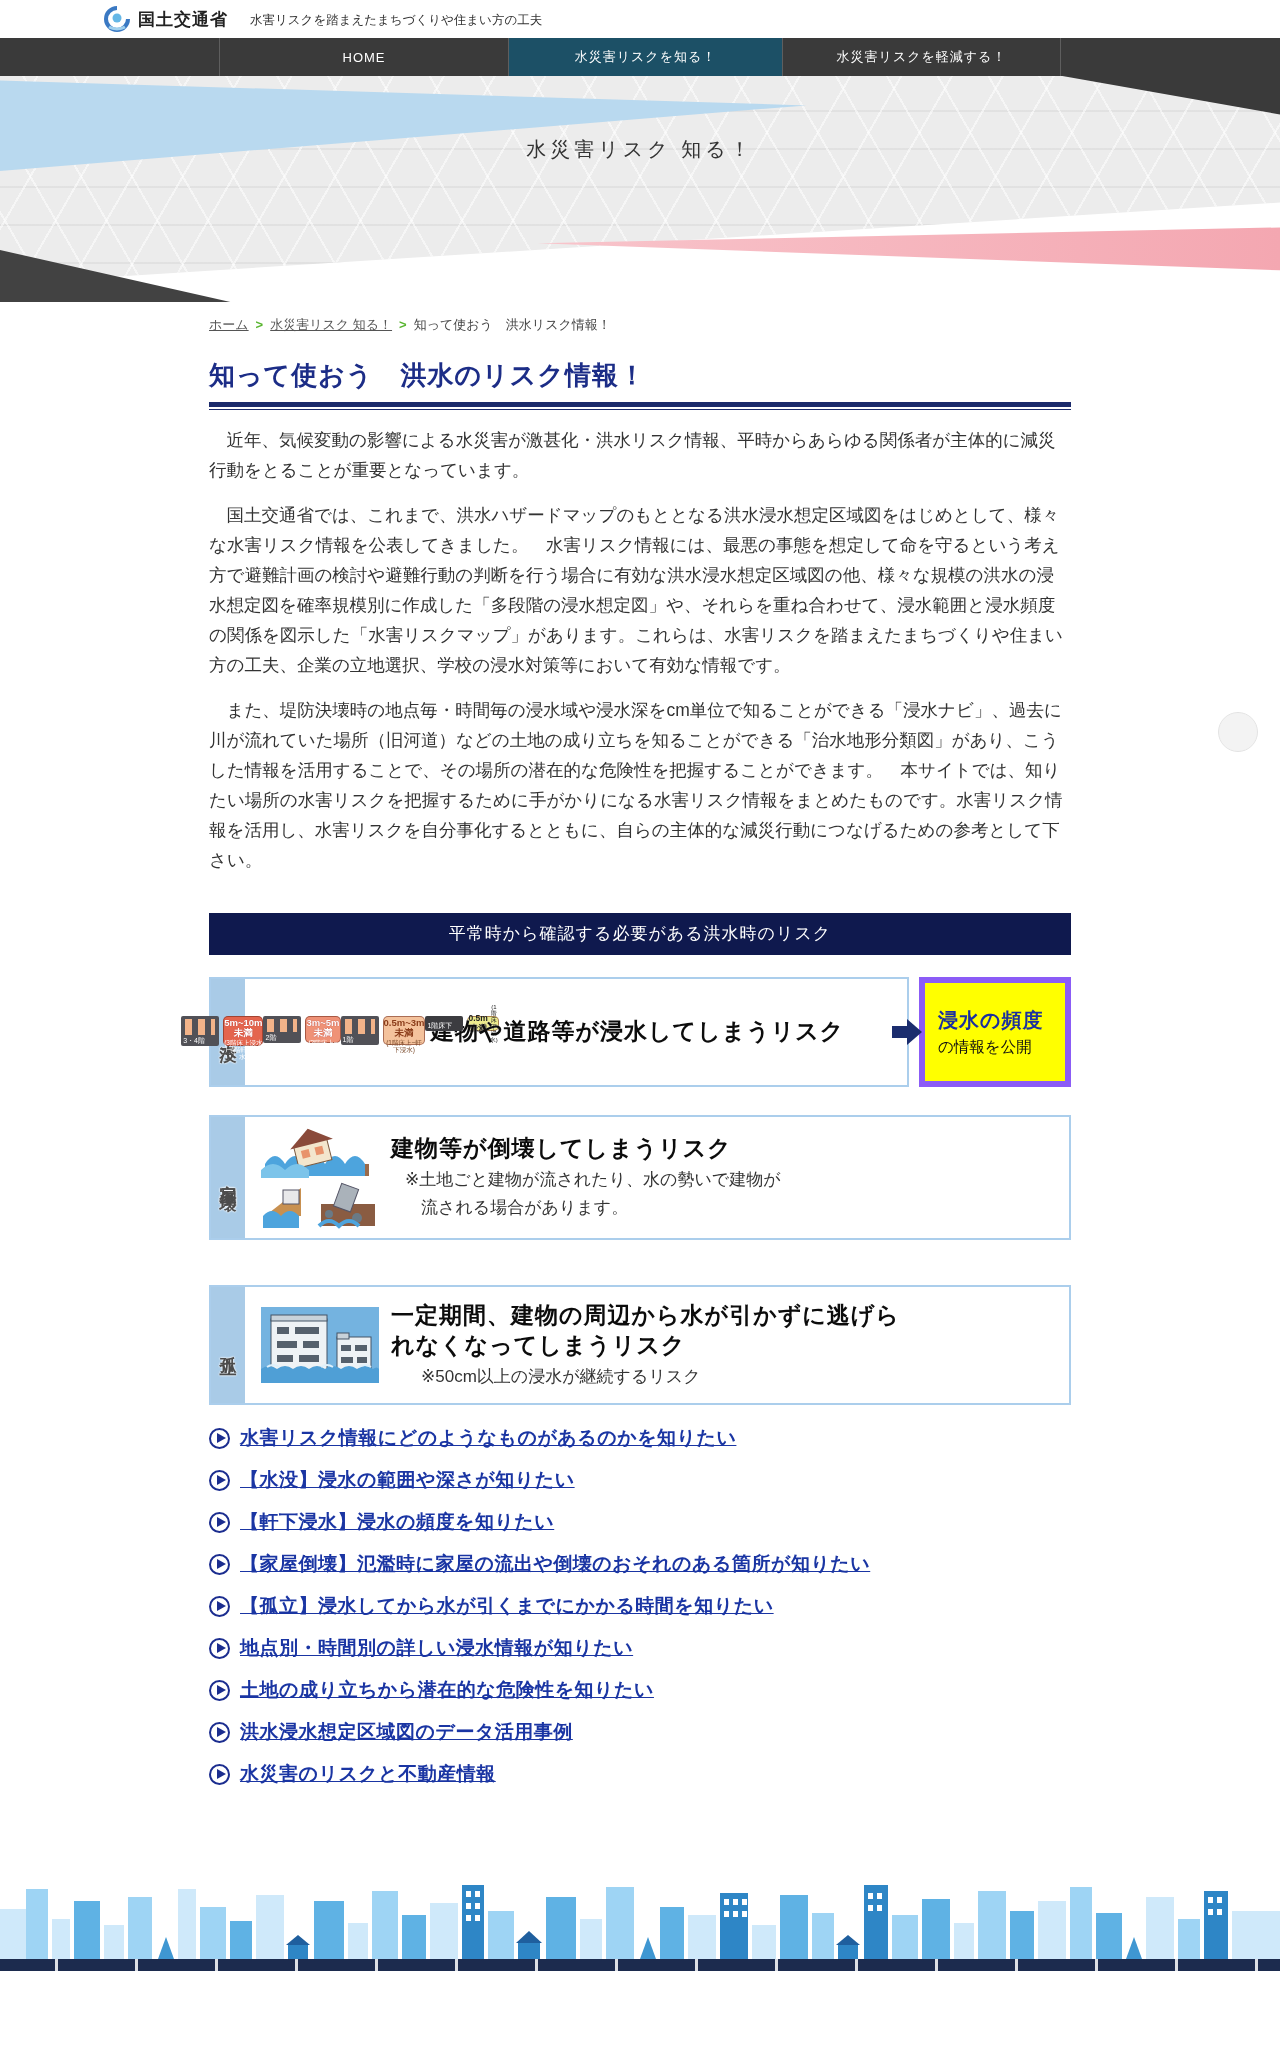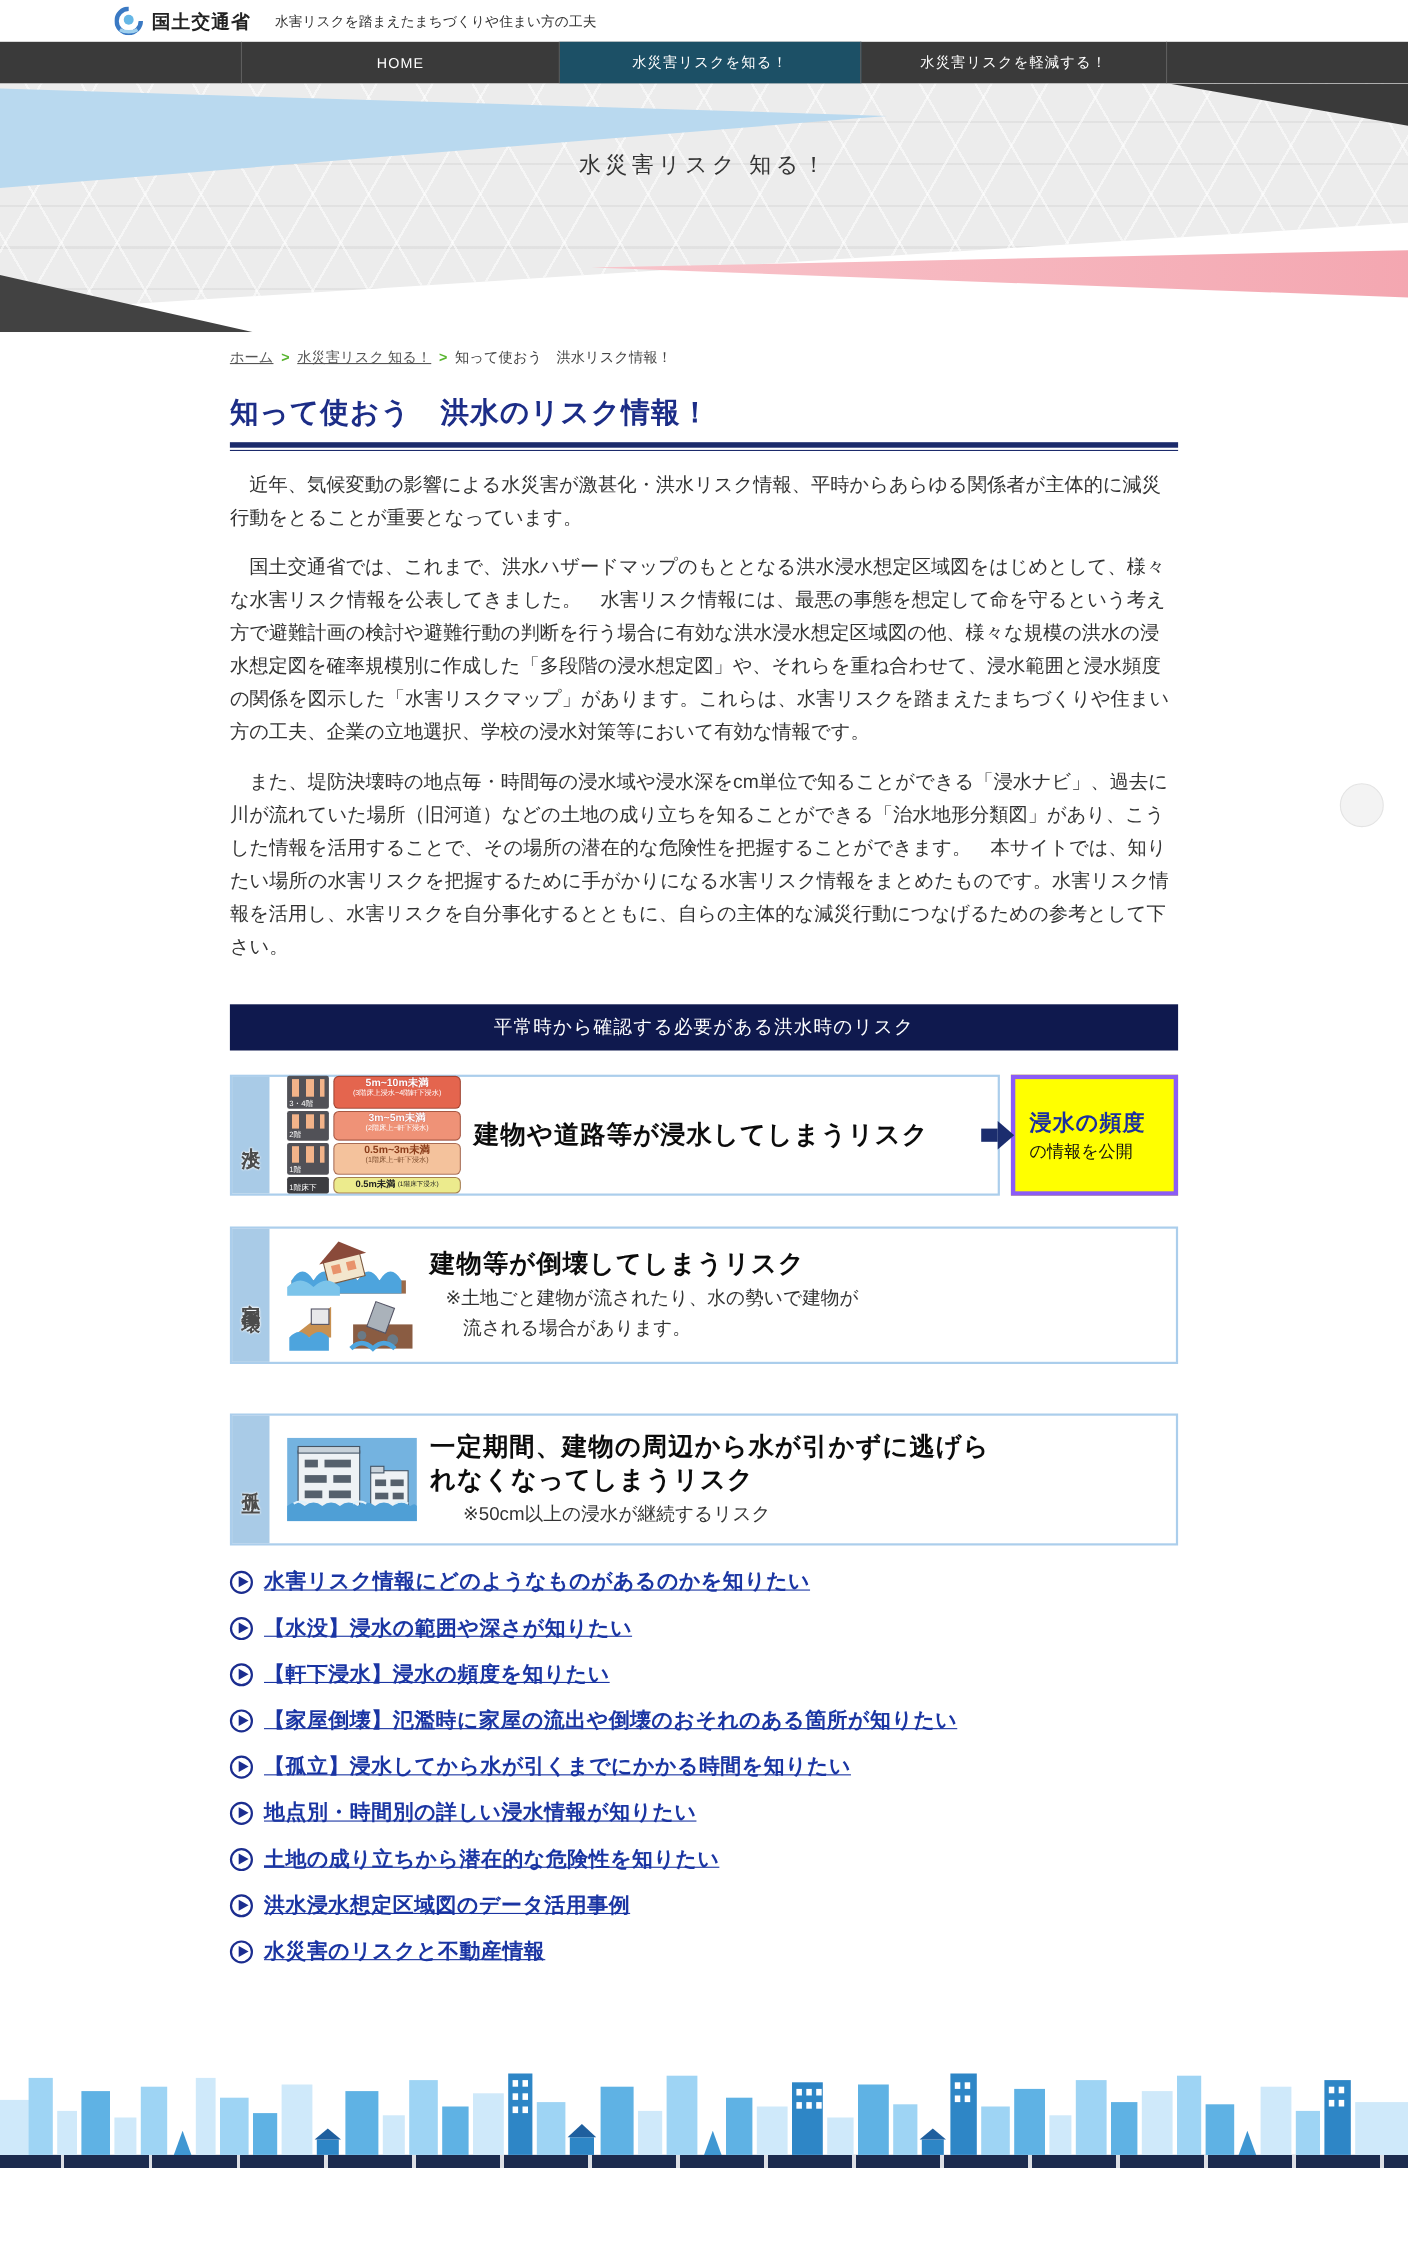--- a/index.html
+++ b/index.html
@@ -69,21 +69,21 @@
                      letter-spacing:3px; text-shadow:0 0 2px #fff, 0 0 2px #fff; }
   .risk-illust { align-self:center; margin:6px 12px 6px 16px; }
   .risk-text { flex:1; display:flex; flex-direction:column; justify-content:center; padding-right:6px; }
   .risk-heading { font-size:23px; font-weight:bold; color:#0c0c0c; letter-spacing:1px; line-height:1.3;
                   text-shadow:0 0 1px #fff; }
   .risk-note { font-size:17px; color:#333; margin-top:4px; margin-left:14px; line-height:1.45; }
   .risk-note.indent { margin-left:30px; }
   .row3 .risk-heading { max-width:520px; }
 
   
-  .flood-chart { width:158px; display:flex; flex-direction:column; justify-content:center; }
+  .flood-chart { width:158px; display:flex; justify-content:center; }
   .fc-row { display:flex; align-items:stretch; margin-bottom:2px; }
   .fc-floor { width:38px; background:#515157; position:relative; border-radius:2px; flex:none; }
   .fc-floor i { position:absolute; top:3px; left:4px; right:4px; bottom:11px;
                 background:repeating-linear-gradient(90deg,#f2b389 0 7px, rgba(0,0,0,0) 7px 13px); }
   .fc-floor span { position:absolute; bottom:0; left:2px; font-size:7px; color:#fff; white-space:nowrap; }
   .fc-tag { flex:1; margin-left:4px; border-radius:5px; border:1px solid rgba(110,40,25,.55);
             text-align:center; padding:1px 0; line-height:1.1; }
   .fc-range { font-size:9.5px; font-weight:bold; display:block; }
   .fc-detail { font-size:6.5px; display:block; }
   .fc-row.r0 { height:30px; } .fc-row.r1 { height:27px; } .fc-row.r2 { height:29px; } .fc-row.r3 { height:15px; }
@@ -93,21 +93,21 @@
   .fc-row.r3 .fc-floor { background:#3c3c40; }
   .fc-row.r3 .fc-tag { padding:0; display:flex; align-items:center; justify-content:center; gap:2px; }
   .fc-row.r3 .fc-range { font-size:8.5px; color:#222; display:inline; }
   .fc-row.r3 .fc-detail { font-size:6px; color:#222; display:inline; }
 
   
   .callout-arrow { position:absolute; left:683px; top:42px; width:30px; height:26px; z-index:2; }
   .callout-arrow::before { content:""; position:absolute; left:0; top:7px; width:15px; height:12px; background:#1b2d6e; }
   .callout-arrow::after  { content:""; position:absolute; left:15px; top:0; width:0; height:0;
       border-left:15px solid #1b2d6e; border-top:13px solid rgba(0,0,0,0); border-bottom:13px solid rgba(0,0,0,0); }
-  .callout { margin-left:10px; width:152px; border:4px solid #8b5cf6; background:#ffff00;
+  .callout { margin-left:10px; width:152px; border:6px solid #8b5cf6; background:#ffff00;
              display:flex; flex-direction:column; justify-content:center; padding-left:13px; cursor:pointer; }
   .callout-strong { color:#1b2f9f; font-weight:bold; font-size:20px; letter-spacing:1px; }
   .callout-rest { color:#111; font-size:15.5px; margin-top:3px; }
 
   
   .link-list { margin-top:20px; }
   .risk-link { display:flex; align-items:center; margin-bottom:16px; text-decoration:none; cursor:pointer; }
   .play-icon { flex:none; width:21px; height:21px; border:2px solid #1b2d8f; border-radius:50%;
                position:relative; margin-right:10px; background:#fff; }
   .play-icon::after { content:""; position:absolute; left:6px; top:3.5px; width:0; height:0;

